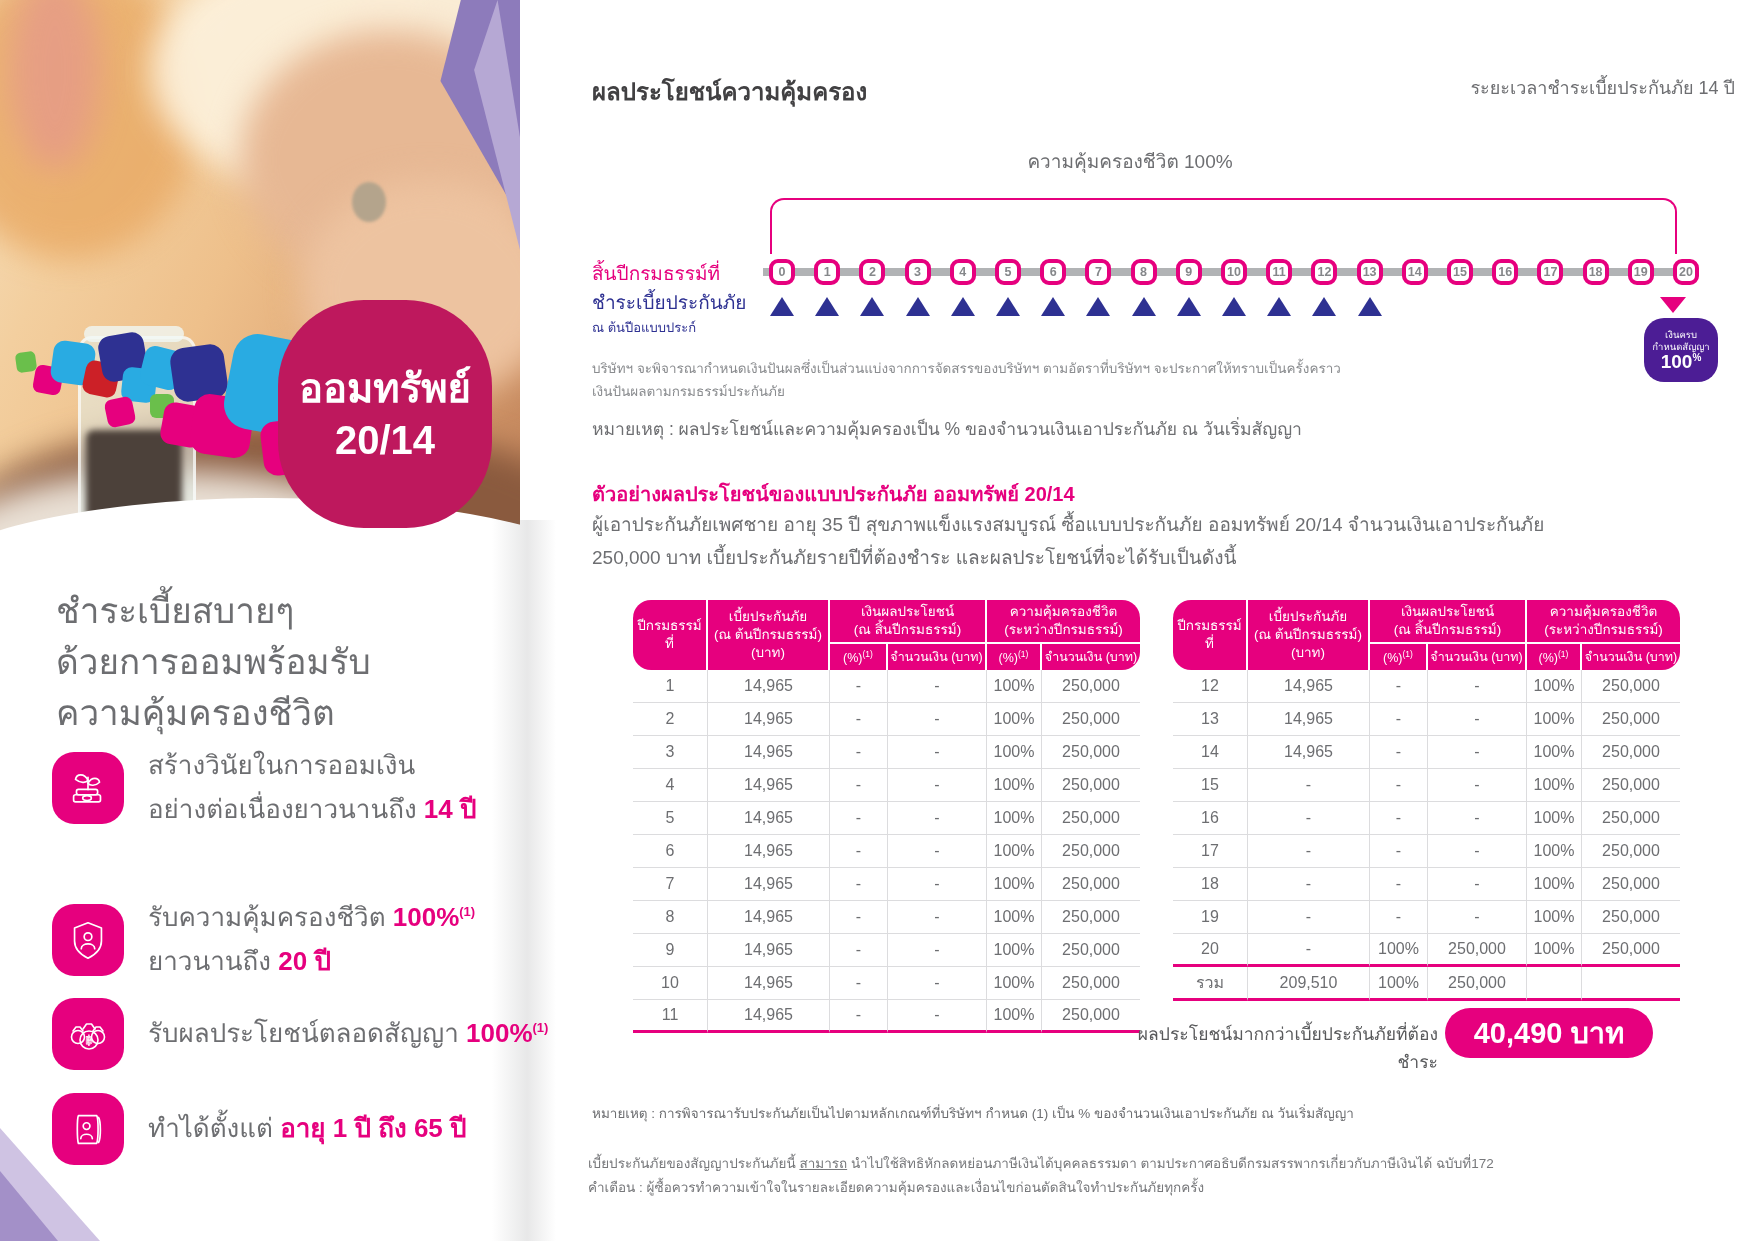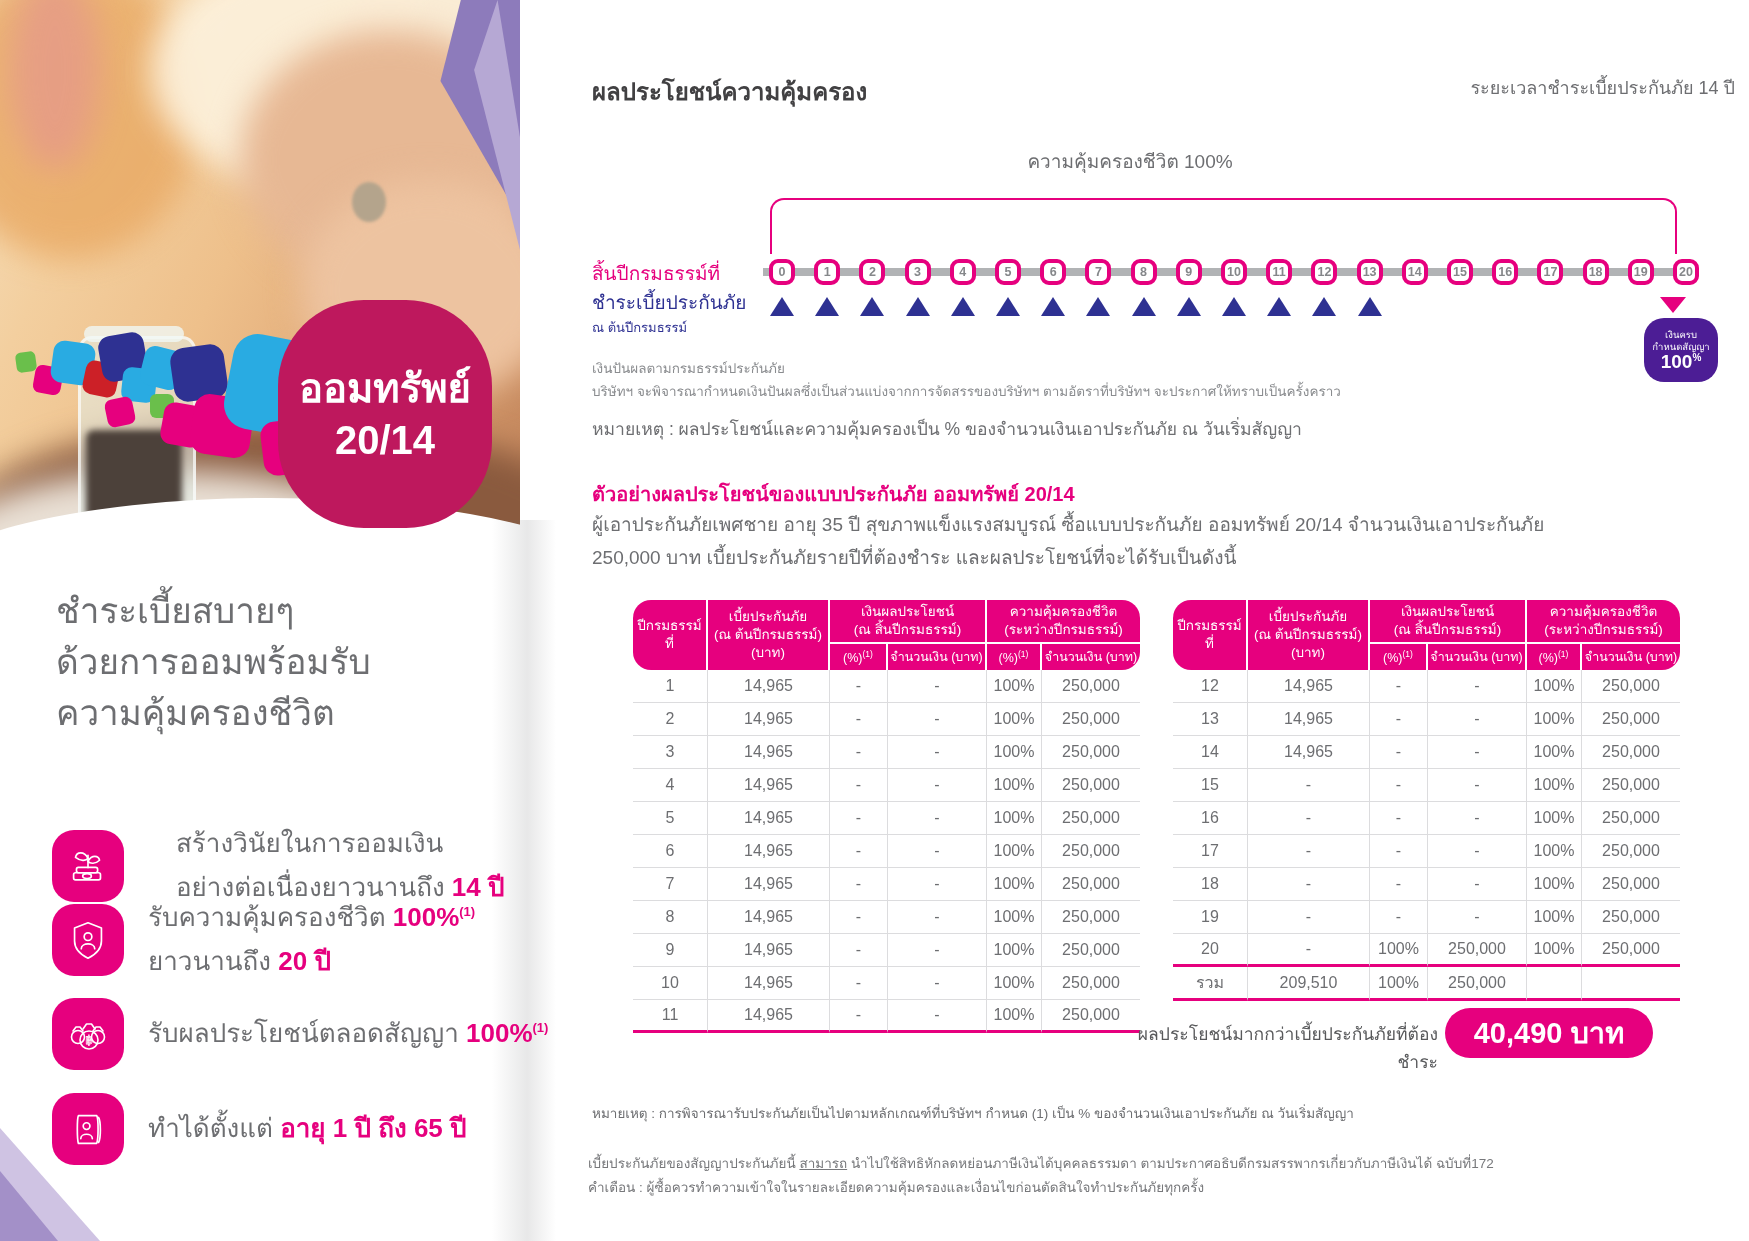--- a/index.html
+++ b/index.html
@@ -164,21 +164,21 @@
 <div class="abs" id="fold-shadow"></div>
 <div class="abs" id="corner-wedge-light"></div>
 <div class="abs" id="corner-wedge-dark"></div>
 
 <div class="abs" id="headline">
   <div>ชำระเบี้ยสบายๆ</div>
   <div>ด้วยการออมพร้อมรับ</div>
   <div>ความคุ้มครองชีวิต</div>
 </div>
 
-<div class="benefit" style="top:822px;gap:28px;">
+<div class="benefit" style="top:744px;">
   <div class="benefit-icon">
     <svg class="bicon" width="48" height="48" viewBox="0 0 100 100" fill="none" stroke="#ffffff" stroke-width="3.5" stroke-linecap="round" stroke-linejoin="round">
       <rect x="20" y="64" width="56" height="15" rx="4"></rect>
       <rect x="26" y="53" width="44" height="11" rx="4"></rect>
       <ellipse cx="48" cy="71" rx="9" ry="5"></ellipse>
       <path d="M50 53 V28"></path>
       <path d="M50 34 C42 18 26 20 24 32 C34 40 46 40 50 34 Z"></path>
       <path d="M50 40 C58 26 72 28 74 38 C66 46 54 46 50 40 Z"></path>
     </svg>
   </div>
@@ -236,21 +236,21 @@
 <div class="abs" id="main-title">ผลประโยชน์ความคุ้มครอง</div>
 <div class="abs" id="period-box">
   <div>ระยะเวลาชำระเบี้ยประกันภัย 14 ปี</div>
 </div>
 
 <div class="abs" id="bracket-label">ความคุ้มครองชีวิต 100%</div>
 <div class="abs" id="bracket"></div>
 <div class="abs" id="axis-label">สิ้นปีกรมธรรม์ที่</div>
 <div class="abs" id="premium-label">
   <div>ชำระเบี้ยประกันภัย</div>
-  <small>ณ ต้นปีกรมธรรม์</small>
+  <small>ณ ต้นปีอแบบประก์</small>
 </div>
 <div class="abs" id="timeline">
   <div id="tl-bar"></div>
 <div class="tl-node" style="left: 0px;">0</div>
     <div class="tl-node" style="left: 45.2px;">1</div>
     <div class="tl-node" style="left: 90.4px;">2</div>
     <div class="tl-node" style="left: 135.6px;">3</div>
     <div class="tl-node" style="left: 180.8px;">4</div>
     <div class="tl-node" style="left: 226px;">5</div>
     <div class="tl-node" style="left: 271.2px;">6</div>
@@ -286,22 +286,22 @@
     <div class="tri-up" style="left: 588.6px;"></div>
   </div>
 <div class="abs" id="tri-maturity"></div>
 <div class="abs" id="maturity-badge">
   <div class="b-s">เงินครบ</div>
   <div class="b-s">กำหนดสัญญา</div>
   <div class="b-v"><span>100</span><sup>%</sup></div>
 </div>
 
 <div class="abs" id="dividend-note">
+  <div>บริษัทฯ จะพิจารณากำหนดเงินปันผลซึ่งเป็นส่วนแบ่งจากการจัดสรรของบริษัทฯ ตามอัตราที่บริษัทฯ จะประกาศให้ทราบเป็นครั้งคราว</div>
   <div>เงินปันผลตามกรมธรรม์ประกันภัย</div>
-  <div>บริษัทฯ จะพิจารณากำหนดเงินปันผลซึ่งเป็นส่วนแบ่งจากการจัดสรรของบริษัทฯ ตามอัตราที่บริษัทฯ จะประกาศให้ทราบเป็นครั้งคราว</div>
 </div>
 <div class="abs" id="remark-top">หมายเหตุ : ผลประโยชน์และความคุ้มครองเป็น % ของจำนวนเงินเอาประกันภัย ณ วันเริ่มสัญญา</div>
 
 <div class="abs" id="example-heading">ตัวอย่างผลประโยชน์ของแบบประกันภัย ออมทรัพย์ 20/14</div>
 <div class="abs" id="example-text">
   <div>ผู้เอาประกันภัยเพศชาย อายุ 35 ปี สุขภาพแข็งแรงสมบูรณ์ ซื้อแบบประกันภัย ออมทรัพย์ 20/14 จำนวนเงินเอาประกันภัย</div>
   <div>250,000 บาท เบี้ยประกันภัยรายปีที่ต้องชำระ และผลประโยชน์ที่จะได้รับเป็นดังนี้</div>
 </div>
 
 <div class="ptable-wrap" id="left-table-wrap">

